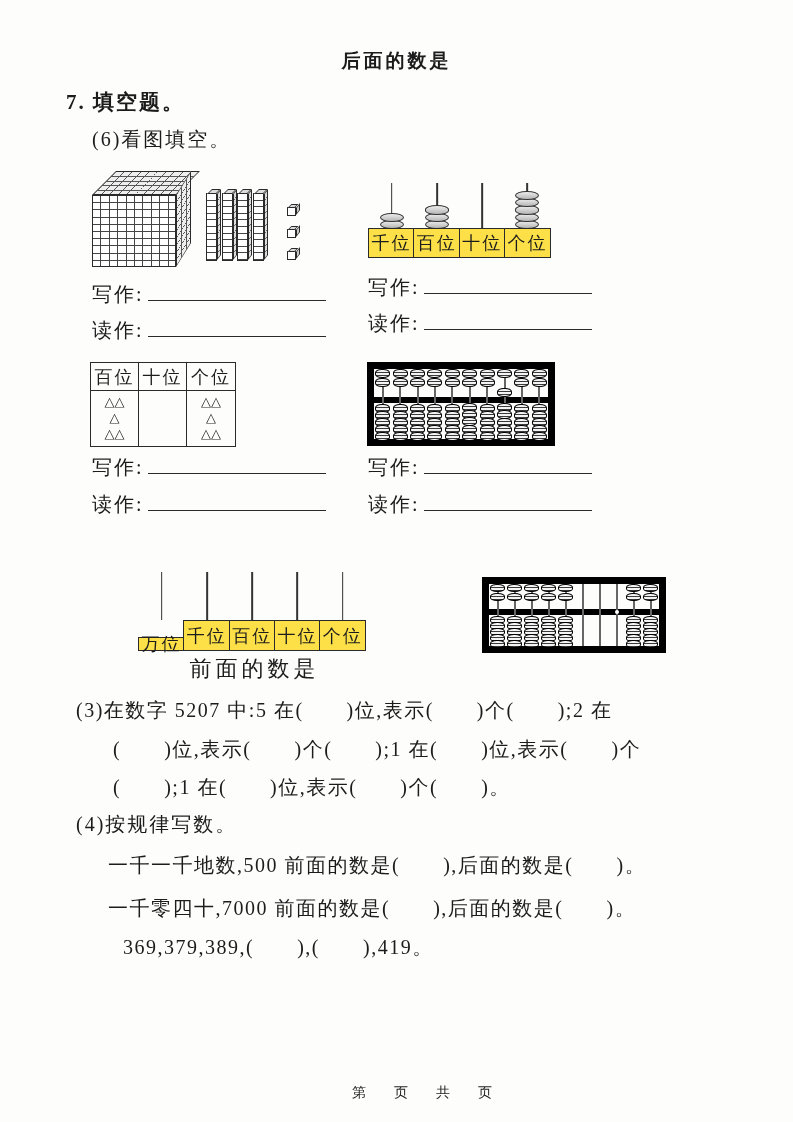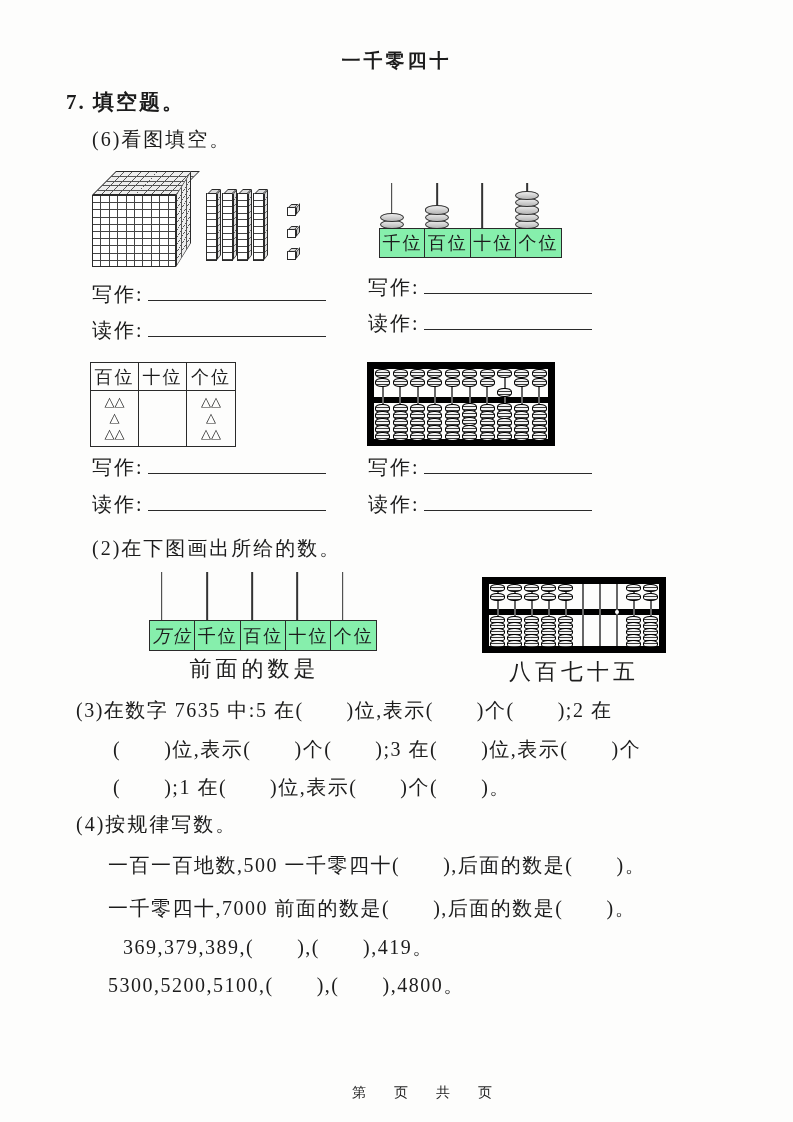--- a/index.html
+++ b/index.html
@@ -18,23 +18,23 @@
   .footer{position:absolute;left:0;top:1084px;width:100%;text-align:center;
           font-size:14px;letter-spacing:7px;color:#222;margin-left:29px;}
 
   
   .pv{display:flex;}
   .pv-col{position:relative;}
   .pv-rod{position:absolute;left:50%;top:0;width:1.7px;background:#333;transform:translateX(-50%);}
   .pv-bead{position:absolute;left:50%;transform:translateX(-50%);
            border:1.2px solid #333;border-radius:50%;
            background:linear-gradient(#ededed,#b5b5b5);}
-  .pv-box{position:absolute;left:11px;bottom:0;box-sizing:border-box;border:1.7px solid #2a2a2a;
+  .pv-box{position:absolute;left:0;bottom:0;box-sizing:border-box;border:1.7px solid #2a2a2a;
           display:flex;align-items:center;justify-content:center;font-size:18px;
-          letter-spacing:2px;background:#86efac;}
+          letter-spacing:2px;background:#fde047;}
 
   
   .ttab{position:absolute;border:1.7px solid #2a2a2a;background:#fdfdfc;}
   .tt-row{display:flex;}
   .tt-h{box-sizing:border-box;width:48px;height:28px;display:flex;align-items:center;justify-content:center;
         font-size:18px;letter-spacing:2px;border-right:1.5px solid #2a2a2a;border-bottom:1.5px solid #2a2a2a;}
   .tt-c{box-sizing:border-box;width:48px;height:55px;font-size:13px;line-height:16px;
         text-align:center;padding-top:3px;border-right:1.5px solid #2a2a2a;}
   .tt-h:last-child,.tt-c:last-child{border-right:none;}
 
@@ -72,21 +72,21 @@
   .unit3d::before{content:"";position:absolute;left:0;top:-4px;width:100%;height:3.5px;box-sizing:border-box;
          border:1px solid #2a2a2a;transform:skewX(-45deg);transform-origin:0 100%;background:#ddd;}
   .unit3d::after{content:"";position:absolute;right:-4.5px;top:-0.5px;width:3.5px;height:100%;box-sizing:border-box;
          border:1px solid #2a2a2a;transform:skewY(-52deg);transform-origin:0 0;background:#ccc;}
 </style>
 </head>
 <body>
 
 <div class="page">
 
-  <div class="title">一千零四十</div>
+  <div class="title">后面的数是</div>
   <div class="h1">7. 填空题。</div>
   <div class="abs plabel" style="left:92px;top:126px">(6)看图填空。</div>
 
   <div class="abs" id="blocks" style="left:88px;top:170px">
       <div class="cube3d">
         <div class="cube-top"></div>
         <div class="cube-front"></div>
         <div class="cube-right"></div>
       </div>
       <div class="rod3d" style="left: 118px; top: 23px;"></div>
@@ -245,26 +245,25 @@
       <div class="sp-bead" style="width: 13px; height: 6.5px; left: 157.8px; top: 63px;"></div>
     </div>
 
   <div class="abs writeline" style="left:368px;top:454px">
     <span>写作:</span><span class="blank w168"></span>
   </div>
   <div class="abs writeline" style="left:368px;top:491px">
     <span>读作:</span><span class="blank w168"></span>
   </div>
 
-  <div class="abs plabel" style="left:92px;top:535px">(2)在下图画出所给的数。</div>
 
   <div class="abs pv" id="pv5" style="left:138px;top:572px">
       <div class="pv-col" style="width: 47px; height: 79px;">
         <div class="pv-rod" style="height: 48px;"></div>
-        <div class="pv-box" style="width: 47px; height: 31px; font-style: italic;">万位</div>
+        <div class="pv-box" style="width: 47px; height: 14px;">万位</div>
       </div>
       <div class="pv-col" style="width: 47px; height: 79px; margin-left: -1.7px;">
         <div class="pv-rod" style="height: 48px;"></div>
         <div class="pv-box" style="width: 47px; height: 31px;">千位</div>
       </div>
       <div class="pv-col" style="width: 47px; height: 79px; margin-left: -1.7px;">
         <div class="pv-rod" style="height: 48px;"></div>
         <div class="pv-box" style="width: 47px; height: 31px;">百位</div>
       </div>
       <div class="pv-col" style="width: 47px; height: 79px; margin-left: -1.7px;">
@@ -334,26 +333,24 @@
       <div class="sp-rod" style="left: 160.5px; top: 0px; height: 62px;"></div>
       <div class="sp-bead" style="width: 13px; height: 5.5px; left: 154px; top: 0px;"></div>
       <div class="sp-bead" style="width: 13px; height: 5.5px; left: 154px; top: 9px;"></div>
       <div class="sp-bead" style="width: 13px; height: 5.5px; left: 154px; top: 32px;"></div>
       <div class="sp-bead" style="width: 13px; height: 5.5px; left: 154px; top: 38px;"></div>
       <div class="sp-bead" style="width: 13px; height: 5.5px; left: 154px; top: 44px;"></div>
       <div class="sp-bead" style="width: 13px; height: 5.5px; left: 154px; top: 50px;"></div>
       <div class="sp-bead" style="width: 13px; height: 5.5px; left: 154px; top: 56px;"></div>
       <div class="sp-dot" style="left: 125.5px; top: 26px;"></div>
     </div>
-  <div class="caption" style="left:482px;top:657px;width:184px">八百七十五</div>
-
-  <div class="abs bodyline" style="left:76px;top:697px">(3)在数字 7635 中:5 在(　　)位,表示(　　)个(　　);2 在</div>
-  <div class="abs bodyline" style="left:113px;top:736px">(　　)位,表示(　　)个(　　);3 在(　　)位,表示(　　)个</div>
+
+  <div class="abs bodyline" style="left:76px;top:697px">(3)在数字 5207 中:5 在(　　)位,表示(　　)个(　　);2 在</div>
+  <div class="abs bodyline" style="left:113px;top:736px">(　　)位,表示(　　)个(　　);1 在(　　)位,表示(　　)个</div>
   <div class="abs bodyline" style="left:113px;top:774px">(　　);1 在(　　)位,表示(　　)个(　　)。</div>
 
   <div class="abs plabel" style="left:76px;top:811px">(4)按规律写数。</div>
-  <div class="abs bodyline" style="left:108px;top:852px">一百一百地数,500 一千零四十(　　),后面的数是(　　)。</div>
+  <div class="abs bodyline" style="left:108px;top:852px">一千一千地数,500 前面的数是(　　),后面的数是(　　)。</div>
   <div class="abs bodyline" style="left:108px;top:895px">一千零四十,7000 前面的数是(　　),后面的数是(　　)。</div>
   <div class="abs bodyline" style="left:123px;top:934px">369,379,389,(　　),(　　),419。</div>
-  <div class="abs bodyline" style="left:108px;top:972px">5300,5200,5100,(　　),(　　),4800。</div>
 
   <div class="footer">第　页　共　页</div>
 </div>
 
 </body></html>

